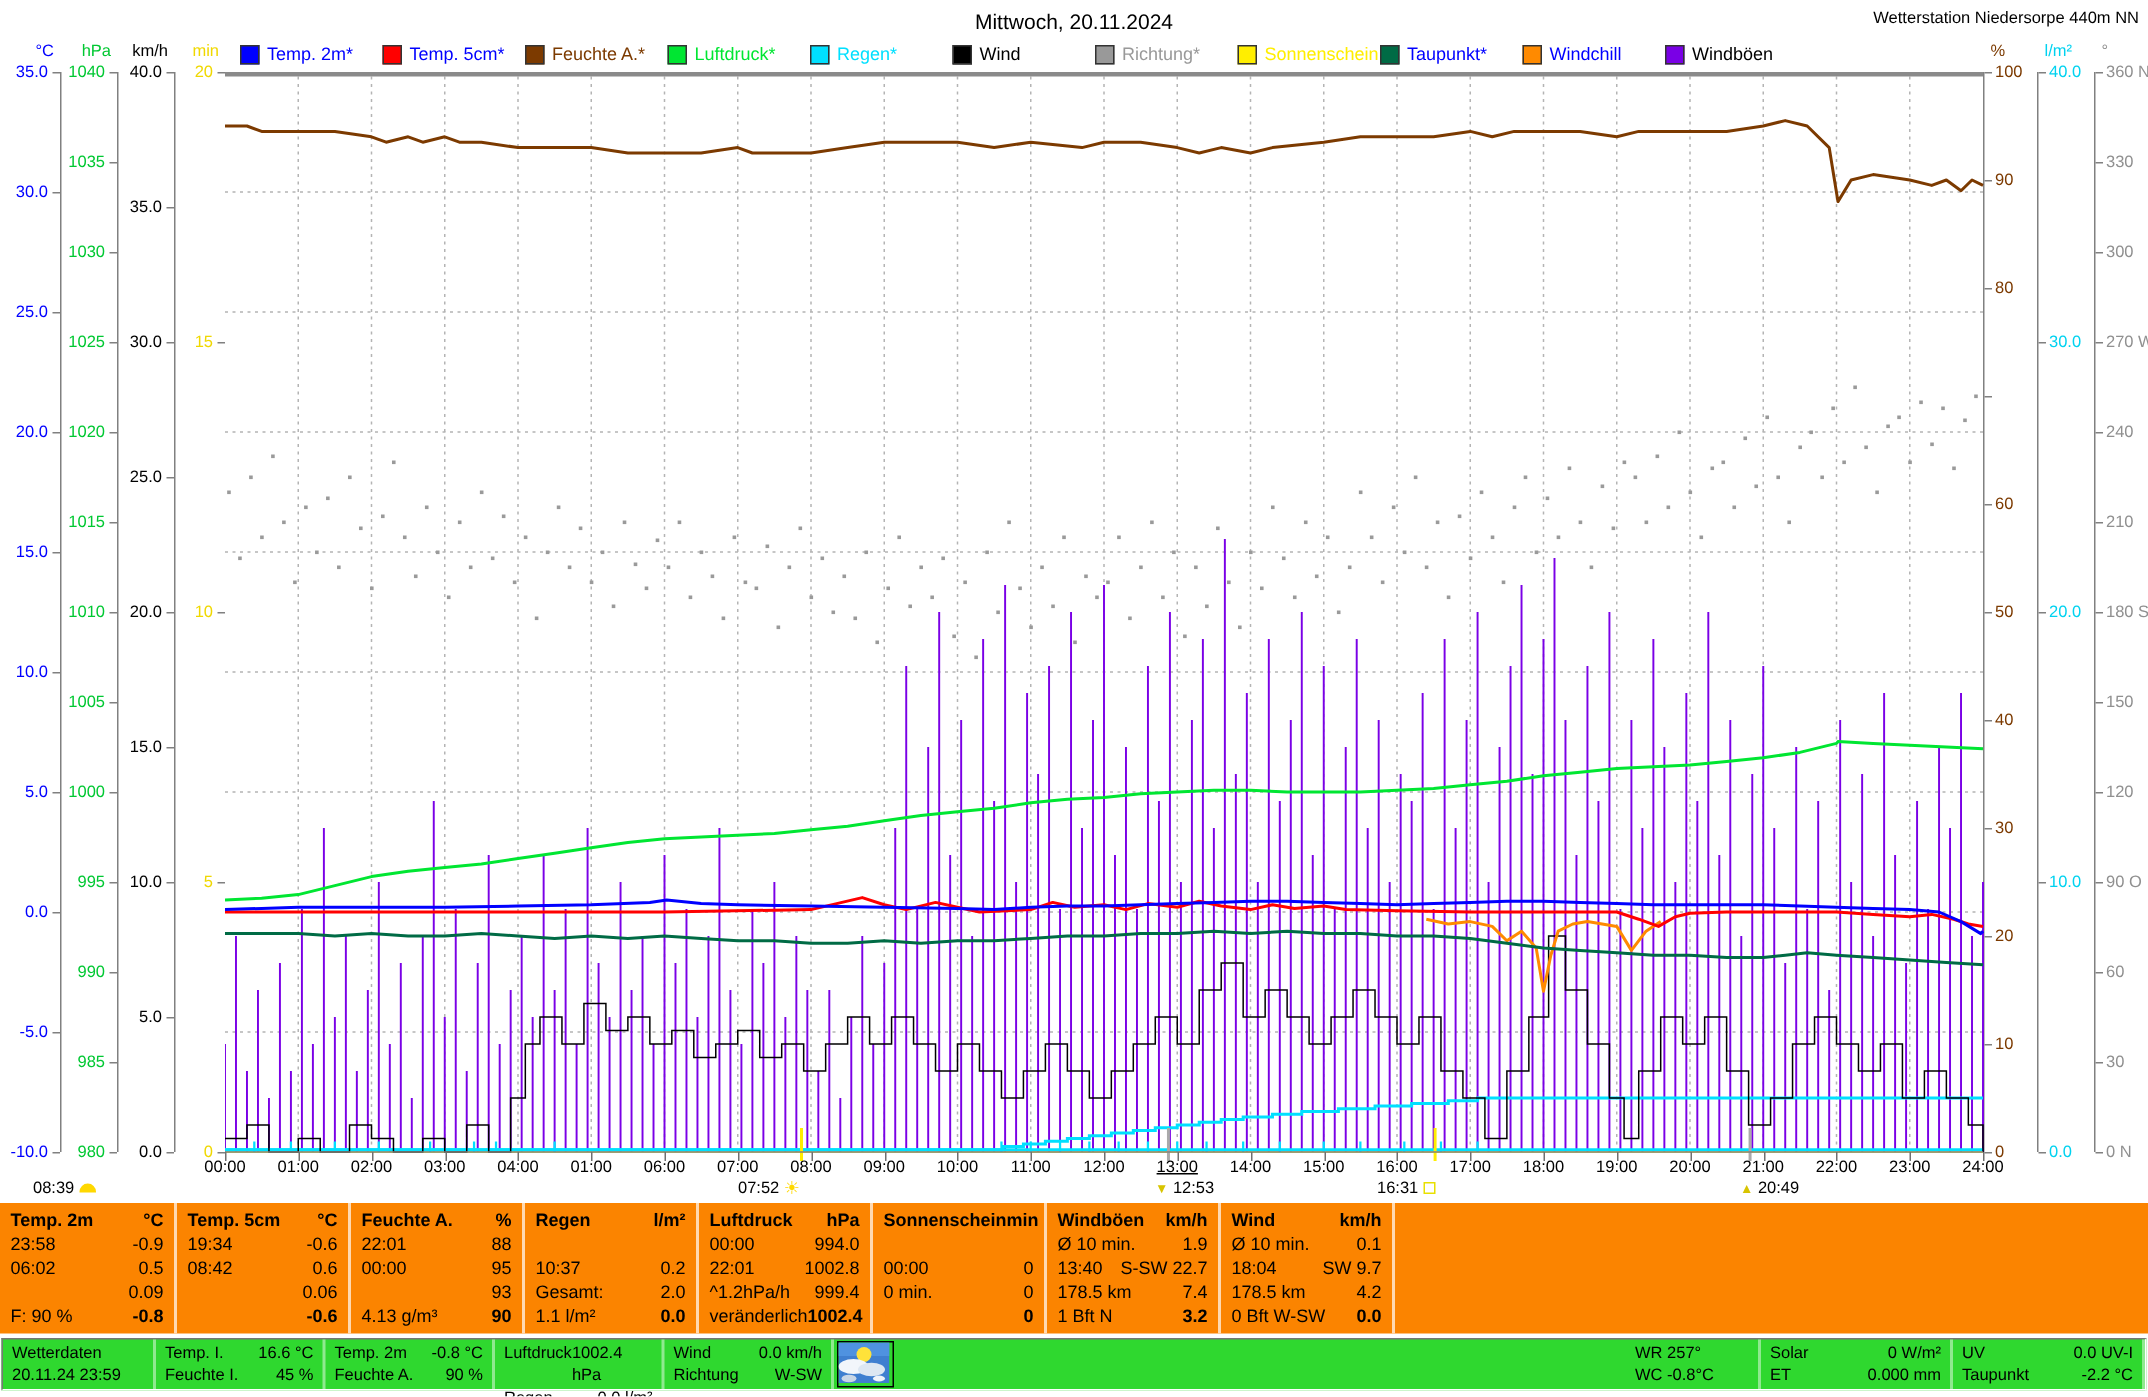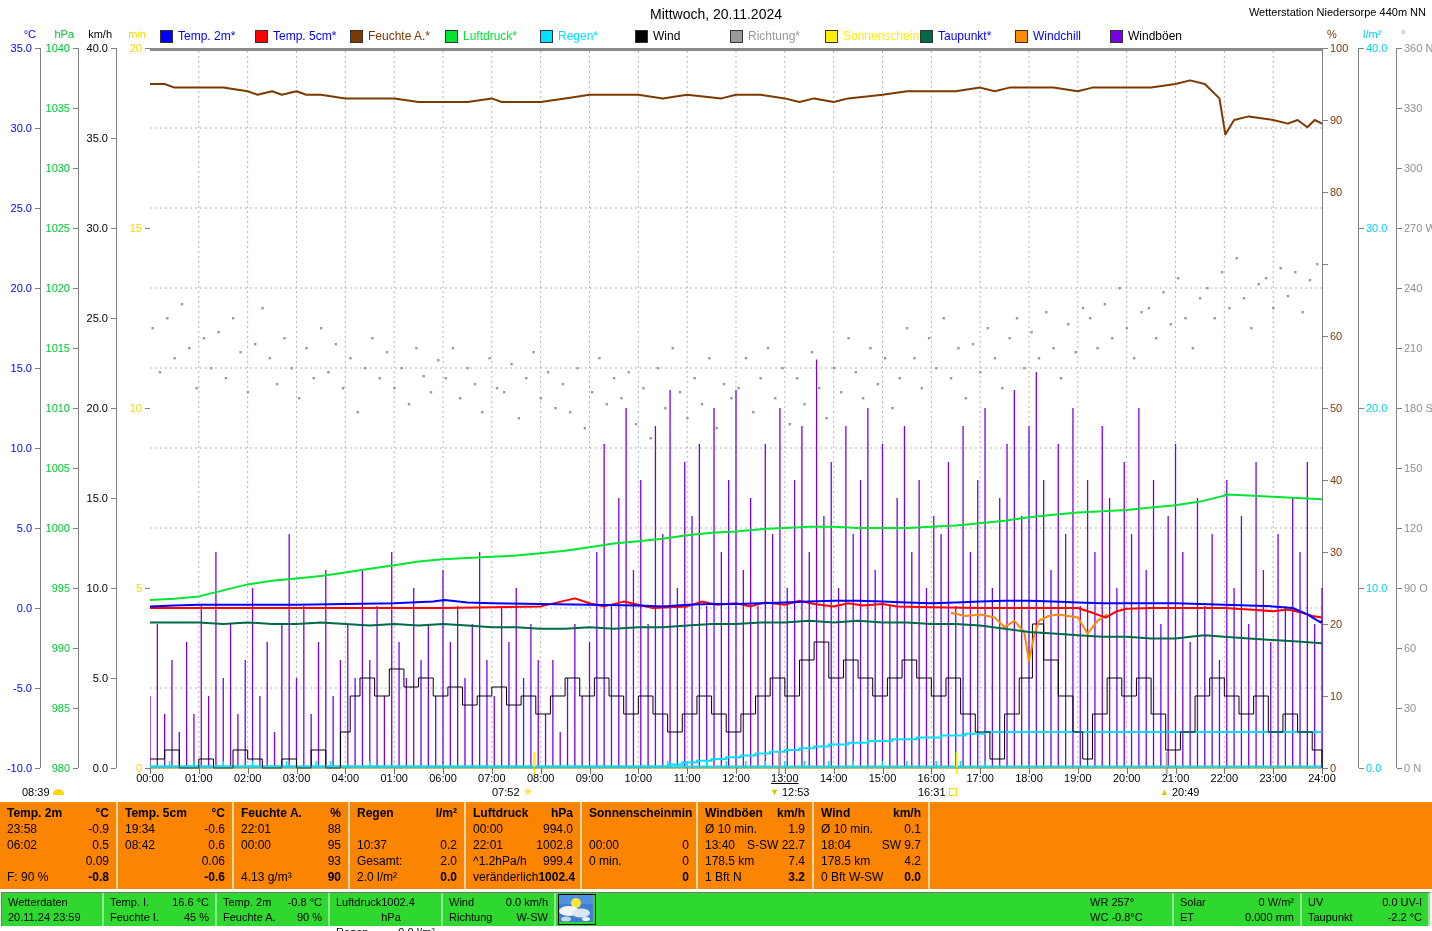--- a/index.html
+++ b/index.html
@@ -809,21 +809,21 @@
         </div>
         <div class="cell">
           <span>10:37</span>
           <span>0.2</span>
         </div>
         <div class="cell">
           <span>Gesamt:</span>
           <span>2.0</span>
         </div>
         <div class="cell last">
-          <span>2.0 l/m²</span>
+          <span>1.1 l/m²</span>
           <span class="b">0.0</span>
         </div>
       </div>
       <div class="col" style="width: 116px;">
         <div class="cell hdr">
           <span>Luftdruck</span>
           <span>hPa</span>
         </div>
         <div class="cell">
           <span>00:00</span>

